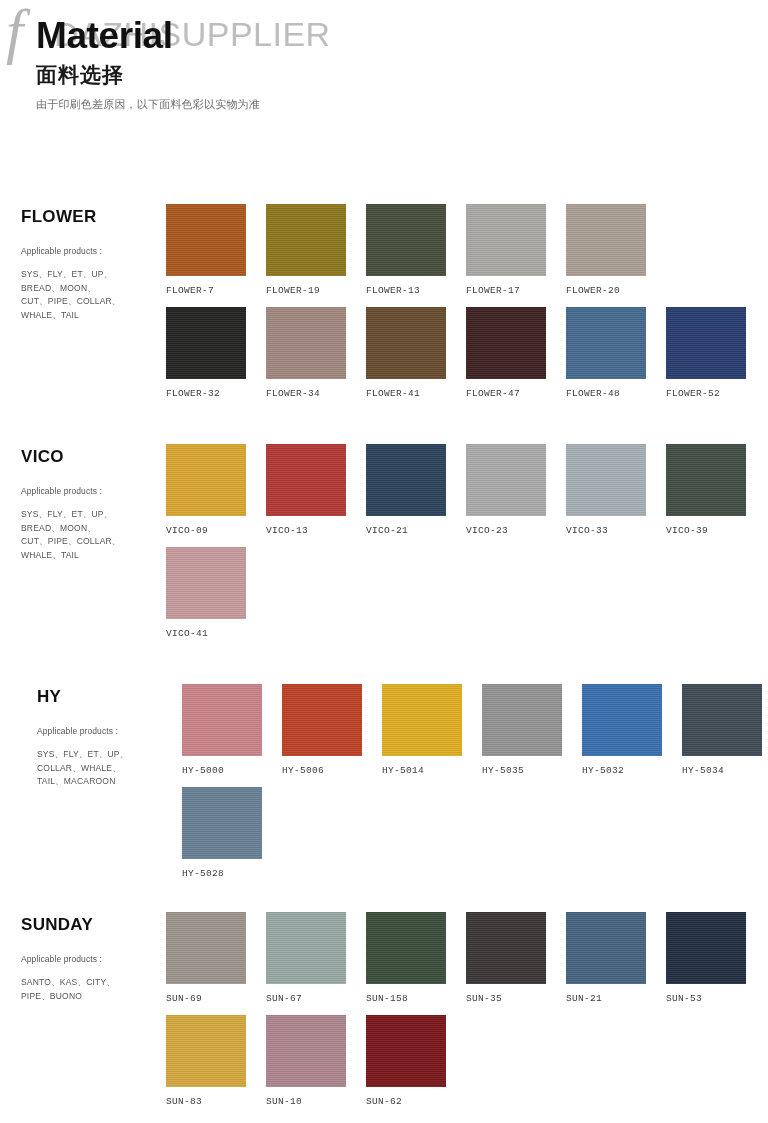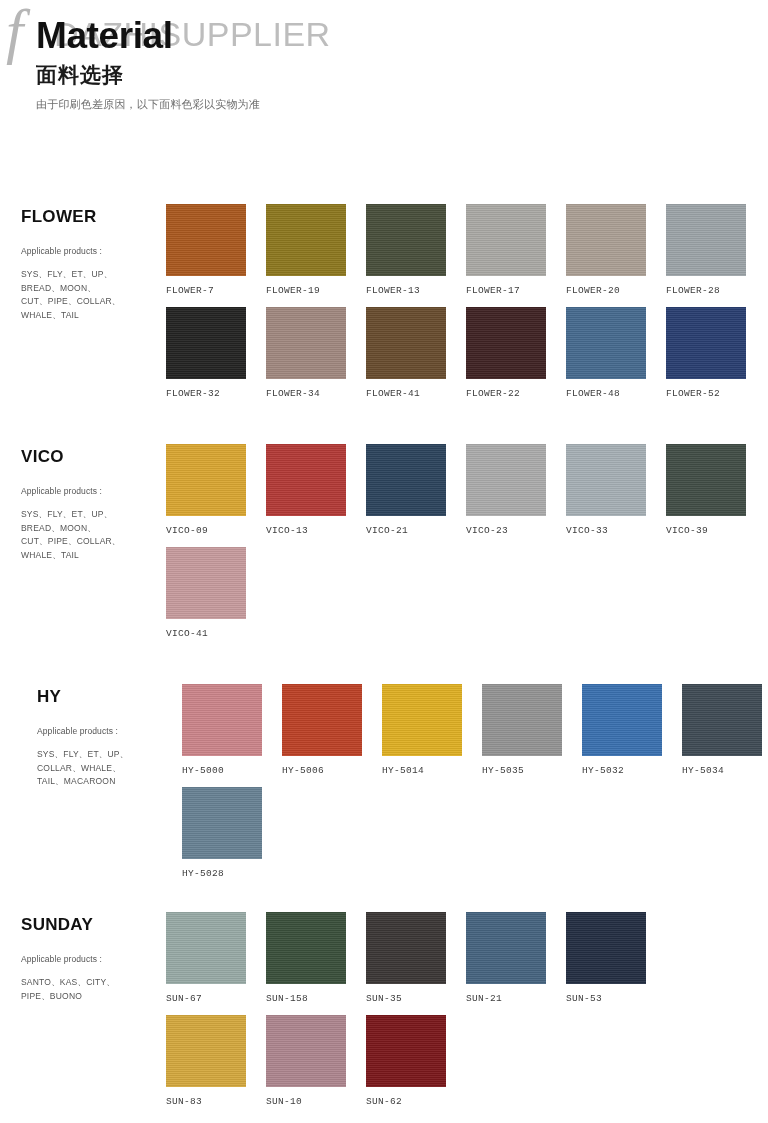--- a/index.html
+++ b/index.html
@@ -207,26 +207,20 @@
               <div class="tex" style="background-image: repeating-linear-gradient(0deg, rgb(184, 183, 179) 0px, rgb(184, 183, 179) 1px, rgb(152, 151, 147) 1px, rgb(152, 151, 147) 2px), repeating-linear-gradient(90deg, rgb(184, 183, 179) 0px, rgb(184, 183, 179) 1px, transparent 1px, transparent 3px); opacity: 0.55;"></div>
             </div>
             <div class="swatch-label">FLOWER-17</div>
           </div>
           <div class="swatch-cell">
             <div class="swatch-chip" style="background: rgb(169, 158, 148);">
               <div class="tex" style="background-image: repeating-linear-gradient(0deg, rgb(185, 174, 164) 0px, rgb(185, 174, 164) 1px, rgb(153, 142, 132) 1px, rgb(153, 142, 132) 2px), repeating-linear-gradient(90deg, rgb(185, 174, 164) 0px, rgb(185, 174, 164) 1px, transparent 1px, transparent 3px); opacity: 0.55;"></div>
             </div>
             <div class="swatch-label">FLOWER-20</div>
           </div>
-          <div class="swatch-cell">
-            <div class="swatch-chip" style="background: rgb(155, 162, 166);">
-              <div class="tex" style="background-image: repeating-linear-gradient(0deg, rgb(171, 178, 182) 0px, rgb(171, 178, 182) 1px, rgb(139, 146, 150) 1px, rgb(139, 146, 150) 2px), repeating-linear-gradient(90deg, rgb(171, 178, 182) 0px, rgb(171, 178, 182) 1px, transparent 1px, transparent 3px); opacity: 0.55;"></div>
-            </div>
-            <div class="swatch-label">FLOWER-28</div>
-          </div>
         </div>
         <div class="swatch-row">
           <div class="swatch-cell">
             <div class="swatch-chip" style="background: rgb(42, 42, 41);">
               <div class="tex" style="background-image: repeating-linear-gradient(0deg, rgb(58, 58, 57) 0px, rgb(58, 58, 57) 1px, rgb(26, 26, 25) 1px, rgb(26, 26, 25) 2px), repeating-linear-gradient(90deg, rgb(58, 58, 57) 0px, rgb(58, 58, 57) 1px, transparent 1px, transparent 3px); opacity: 0.55;"></div>
             </div>
             <div class="swatch-label">FLOWER-32</div>
           </div>
           <div class="swatch-cell">
             <div class="swatch-chip" style="background: rgb(159, 136, 128);">
@@ -237,21 +231,21 @@
           <div class="swatch-cell">
             <div class="swatch-chip" style="background: rgb(106, 80, 52);">
               <div class="tex" style="background-image: repeating-linear-gradient(0deg, rgb(122, 96, 68) 0px, rgb(122, 96, 68) 1px, rgb(90, 64, 36) 1px, rgb(90, 64, 36) 2px), repeating-linear-gradient(90deg, rgb(122, 96, 68) 0px, rgb(122, 96, 68) 1px, transparent 1px, transparent 3px); opacity: 0.55;"></div>
             </div>
             <div class="swatch-label">FLOWER-41</div>
           </div>
           <div class="swatch-cell">
             <div class="swatch-chip" style="background: rgb(68, 41, 42);">
               <div class="tex" style="background-image: repeating-linear-gradient(0deg, rgb(84, 57, 58) 0px, rgb(84, 57, 58) 1px, rgb(52, 25, 26) 1px, rgb(52, 25, 26) 2px), repeating-linear-gradient(90deg, rgb(84, 57, 58) 0px, rgb(84, 57, 58) 1px, transparent 1px, transparent 3px); opacity: 0.55;"></div>
             </div>
-            <div class="swatch-label">FLOWER-22</div>
+            <div class="swatch-label">FLOWER-47</div>
           </div>
           <div class="swatch-cell">
             <div class="swatch-chip" style="background: rgb(74, 108, 142);">
               <div class="tex" style="background-image: repeating-linear-gradient(0deg, rgb(90, 124, 158) 0px, rgb(90, 124, 158) 1px, rgb(58, 92, 126) 1px, rgb(58, 92, 126) 2px), repeating-linear-gradient(90deg, rgb(90, 124, 158) 0px, rgb(90, 124, 158) 1px, transparent 1px, transparent 3px); opacity: 0.55;"></div>
             </div>
             <div class="swatch-label">FLOWER-48</div>
           </div>
           <div class="swatch-cell">
             <div class="swatch-chip" style="background: rgb(47, 67, 114);">
               <div class="tex" style="background-image: repeating-linear-gradient(0deg, rgb(63, 83, 130) 0px, rgb(63, 83, 130) 1px, rgb(31, 51, 98) 1px, rgb(31, 51, 98) 2px), repeating-linear-gradient(90deg, rgb(63, 83, 130) 0px, rgb(63, 83, 130) 1px, transparent 1px, transparent 3px); opacity: 0.55;"></div>
@@ -379,20 +373,26 @@
     <div class="fabric-section" style="position: absolute; left: 0px; width: 768px; top: 708px;">
       <div class="section-info">
         <div class="section-name">SUNDAY</div>
         <div class="section-applicable-label">Applicable products :</div>
         <div class="section-products">SANTO、KAS、CITY、
 PIPE、BUONO</div>
       </div>
       <div class="swatch-area">
         <div class="swatch-row">
           <div class="swatch-cell">
+            <div class="swatch-chip" style="background: rgb(155, 148, 140);">
+              <div class="tex" style="background-image: repeating-linear-gradient(0deg, rgb(171, 164, 156) 0px, rgb(171, 164, 156) 1px, rgb(139, 132, 124) 1px, rgb(139, 132, 124) 2px), repeating-linear-gradient(90deg, rgb(171, 164, 156) 0px, rgb(171, 164, 156) 1px, transparent 1px, transparent 3px); opacity: 0.55;"></div>
+            </div>
+            <div class="swatch-label">SUN-69</div>
+          </div>
+          <div class="swatch-cell">
             <div class="swatch-chip" style="background: rgb(151, 168, 164);">
               <div class="tex" style="background-image: repeating-linear-gradient(0deg, rgb(167, 184, 180) 0px, rgb(167, 184, 180) 1px, rgb(135, 152, 148) 1px, rgb(135, 152, 148) 2px), repeating-linear-gradient(90deg, rgb(167, 184, 180) 0px, rgb(167, 184, 180) 1px, transparent 1px, transparent 3px); opacity: 0.55;"></div>
             </div>
             <div class="swatch-label">SUN-67</div>
           </div>
           <div class="swatch-cell">
             <div class="swatch-chip" style="background: rgb(63, 83, 64);">
               <div class="tex" style="background-image: repeating-linear-gradient(0deg, rgb(79, 99, 80) 0px, rgb(79, 99, 80) 1px, rgb(47, 67, 48) 1px, rgb(47, 67, 48) 2px), repeating-linear-gradient(90deg, rgb(79, 99, 80) 0px, rgb(79, 99, 80) 1px, transparent 1px, transparent 3px); opacity: 0.55;"></div>
             </div>
             <div class="swatch-label">SUN-158</div>

